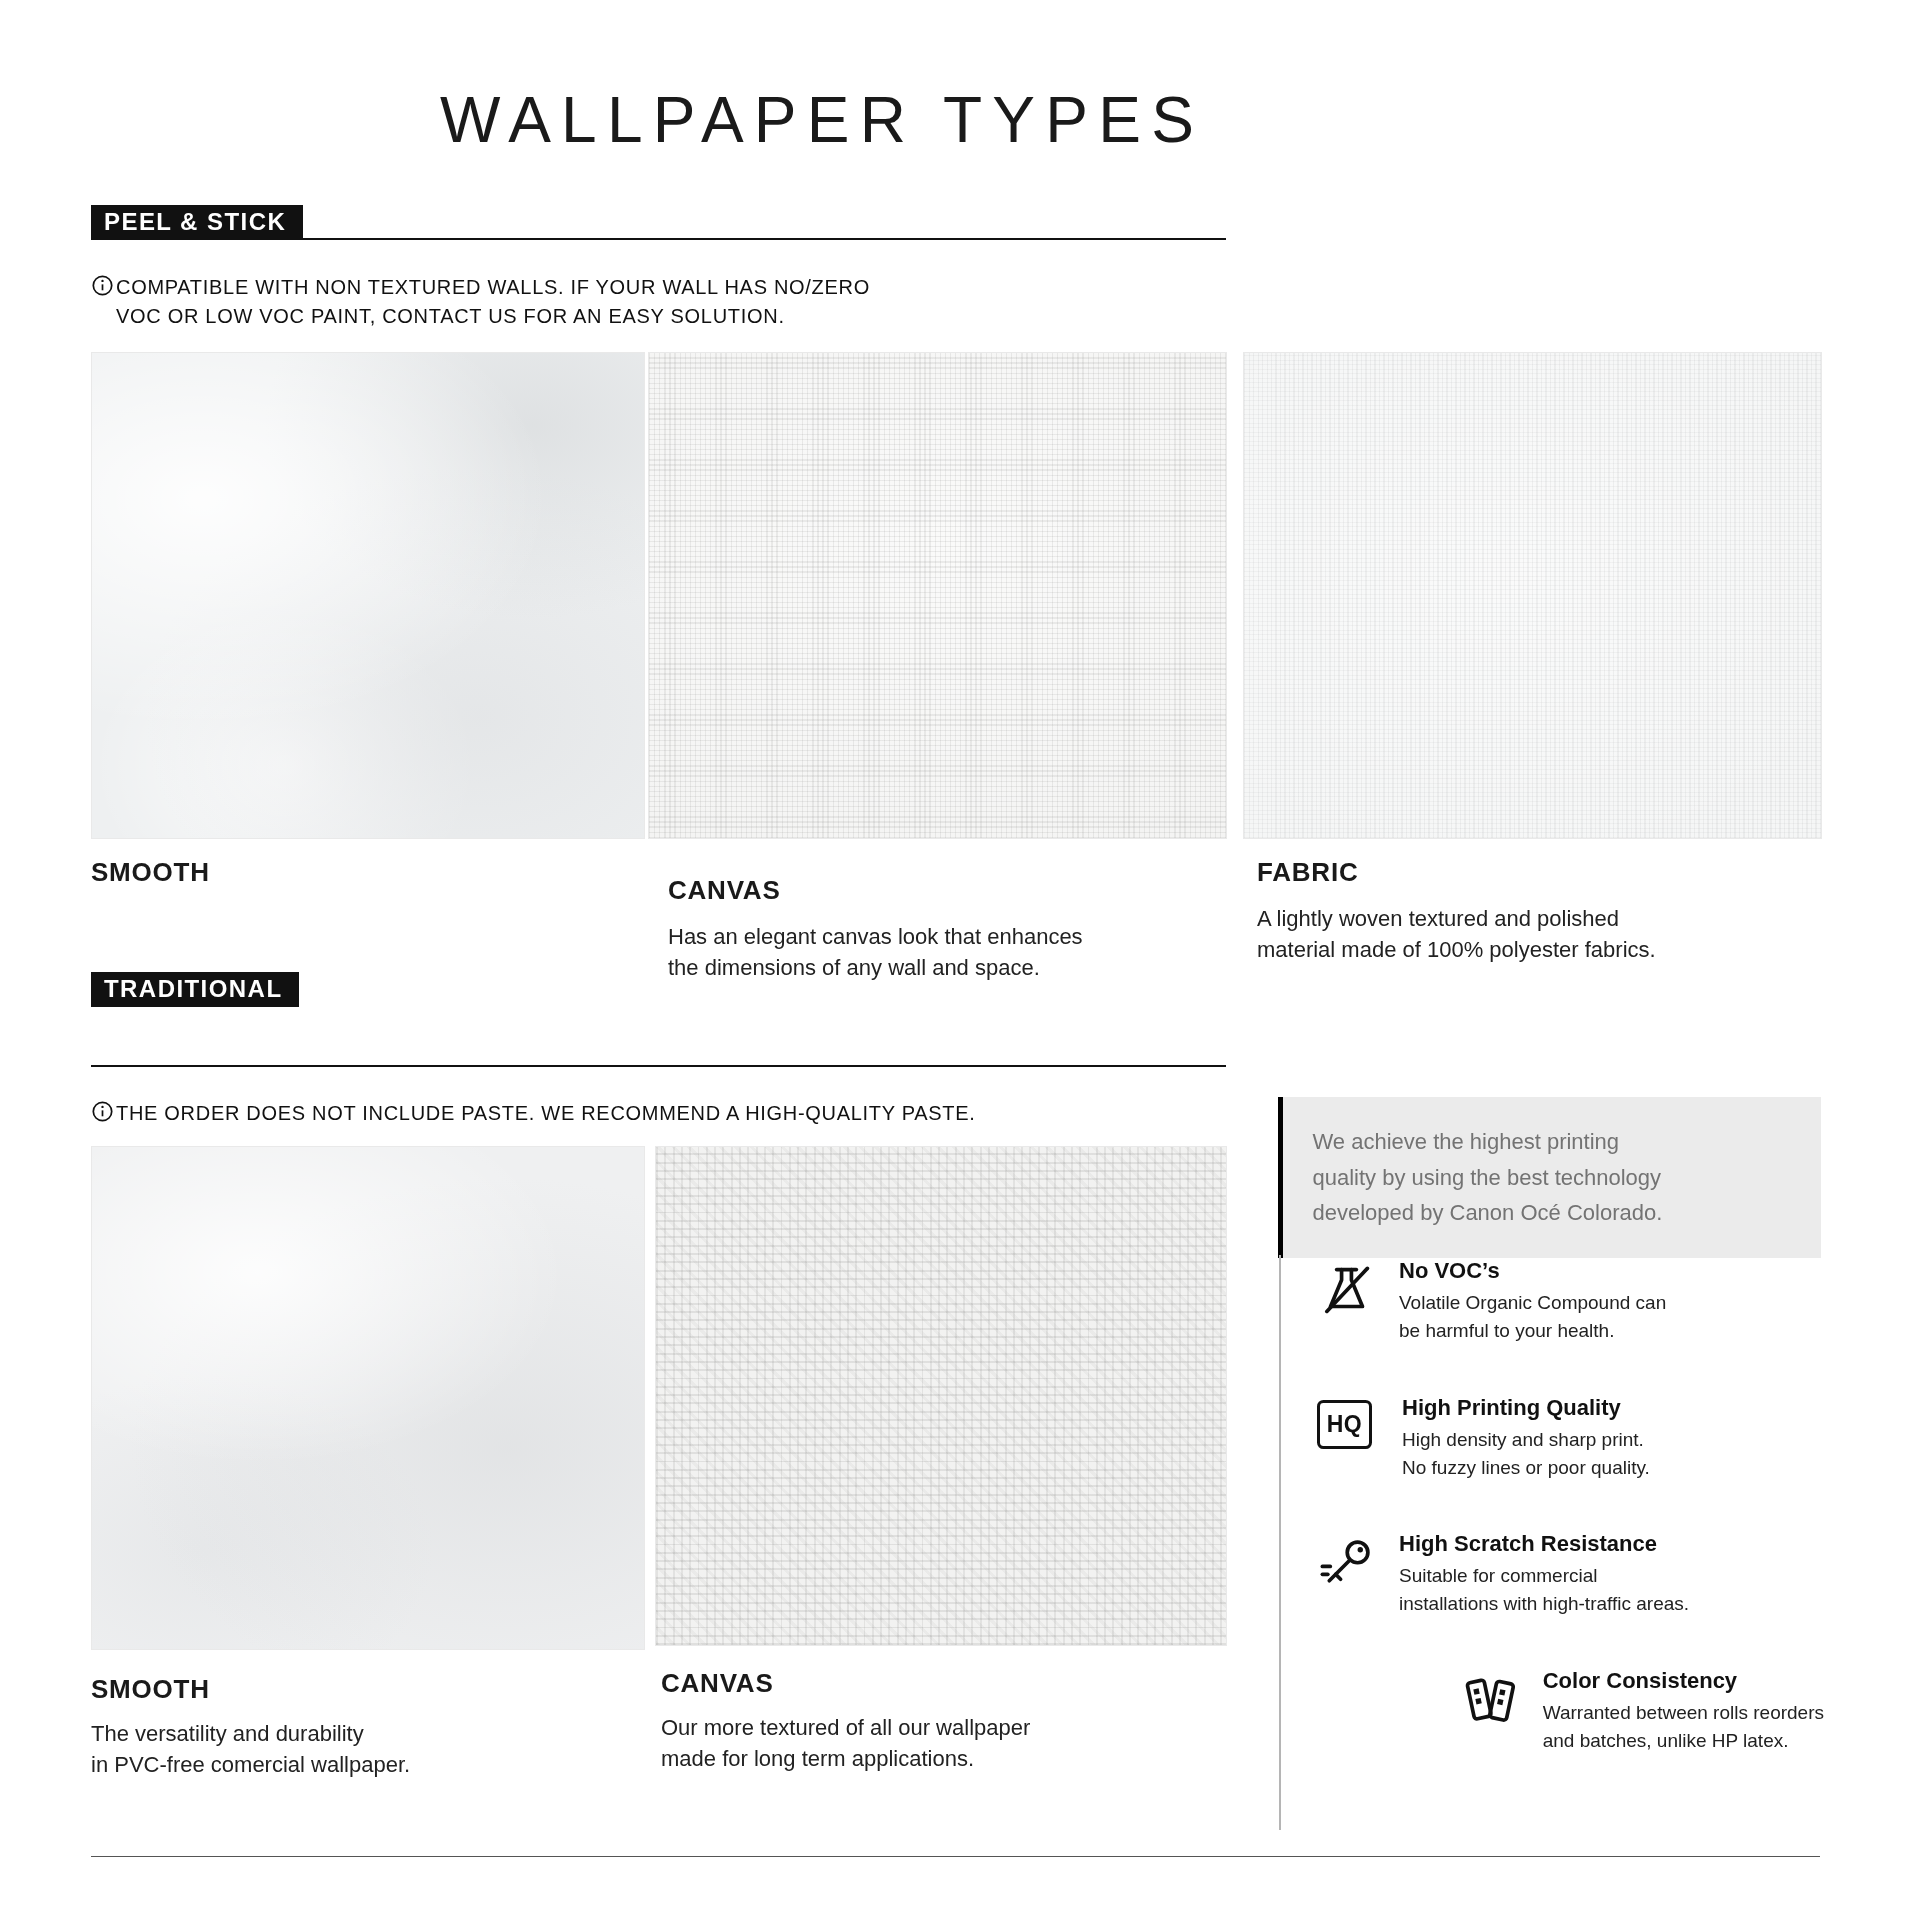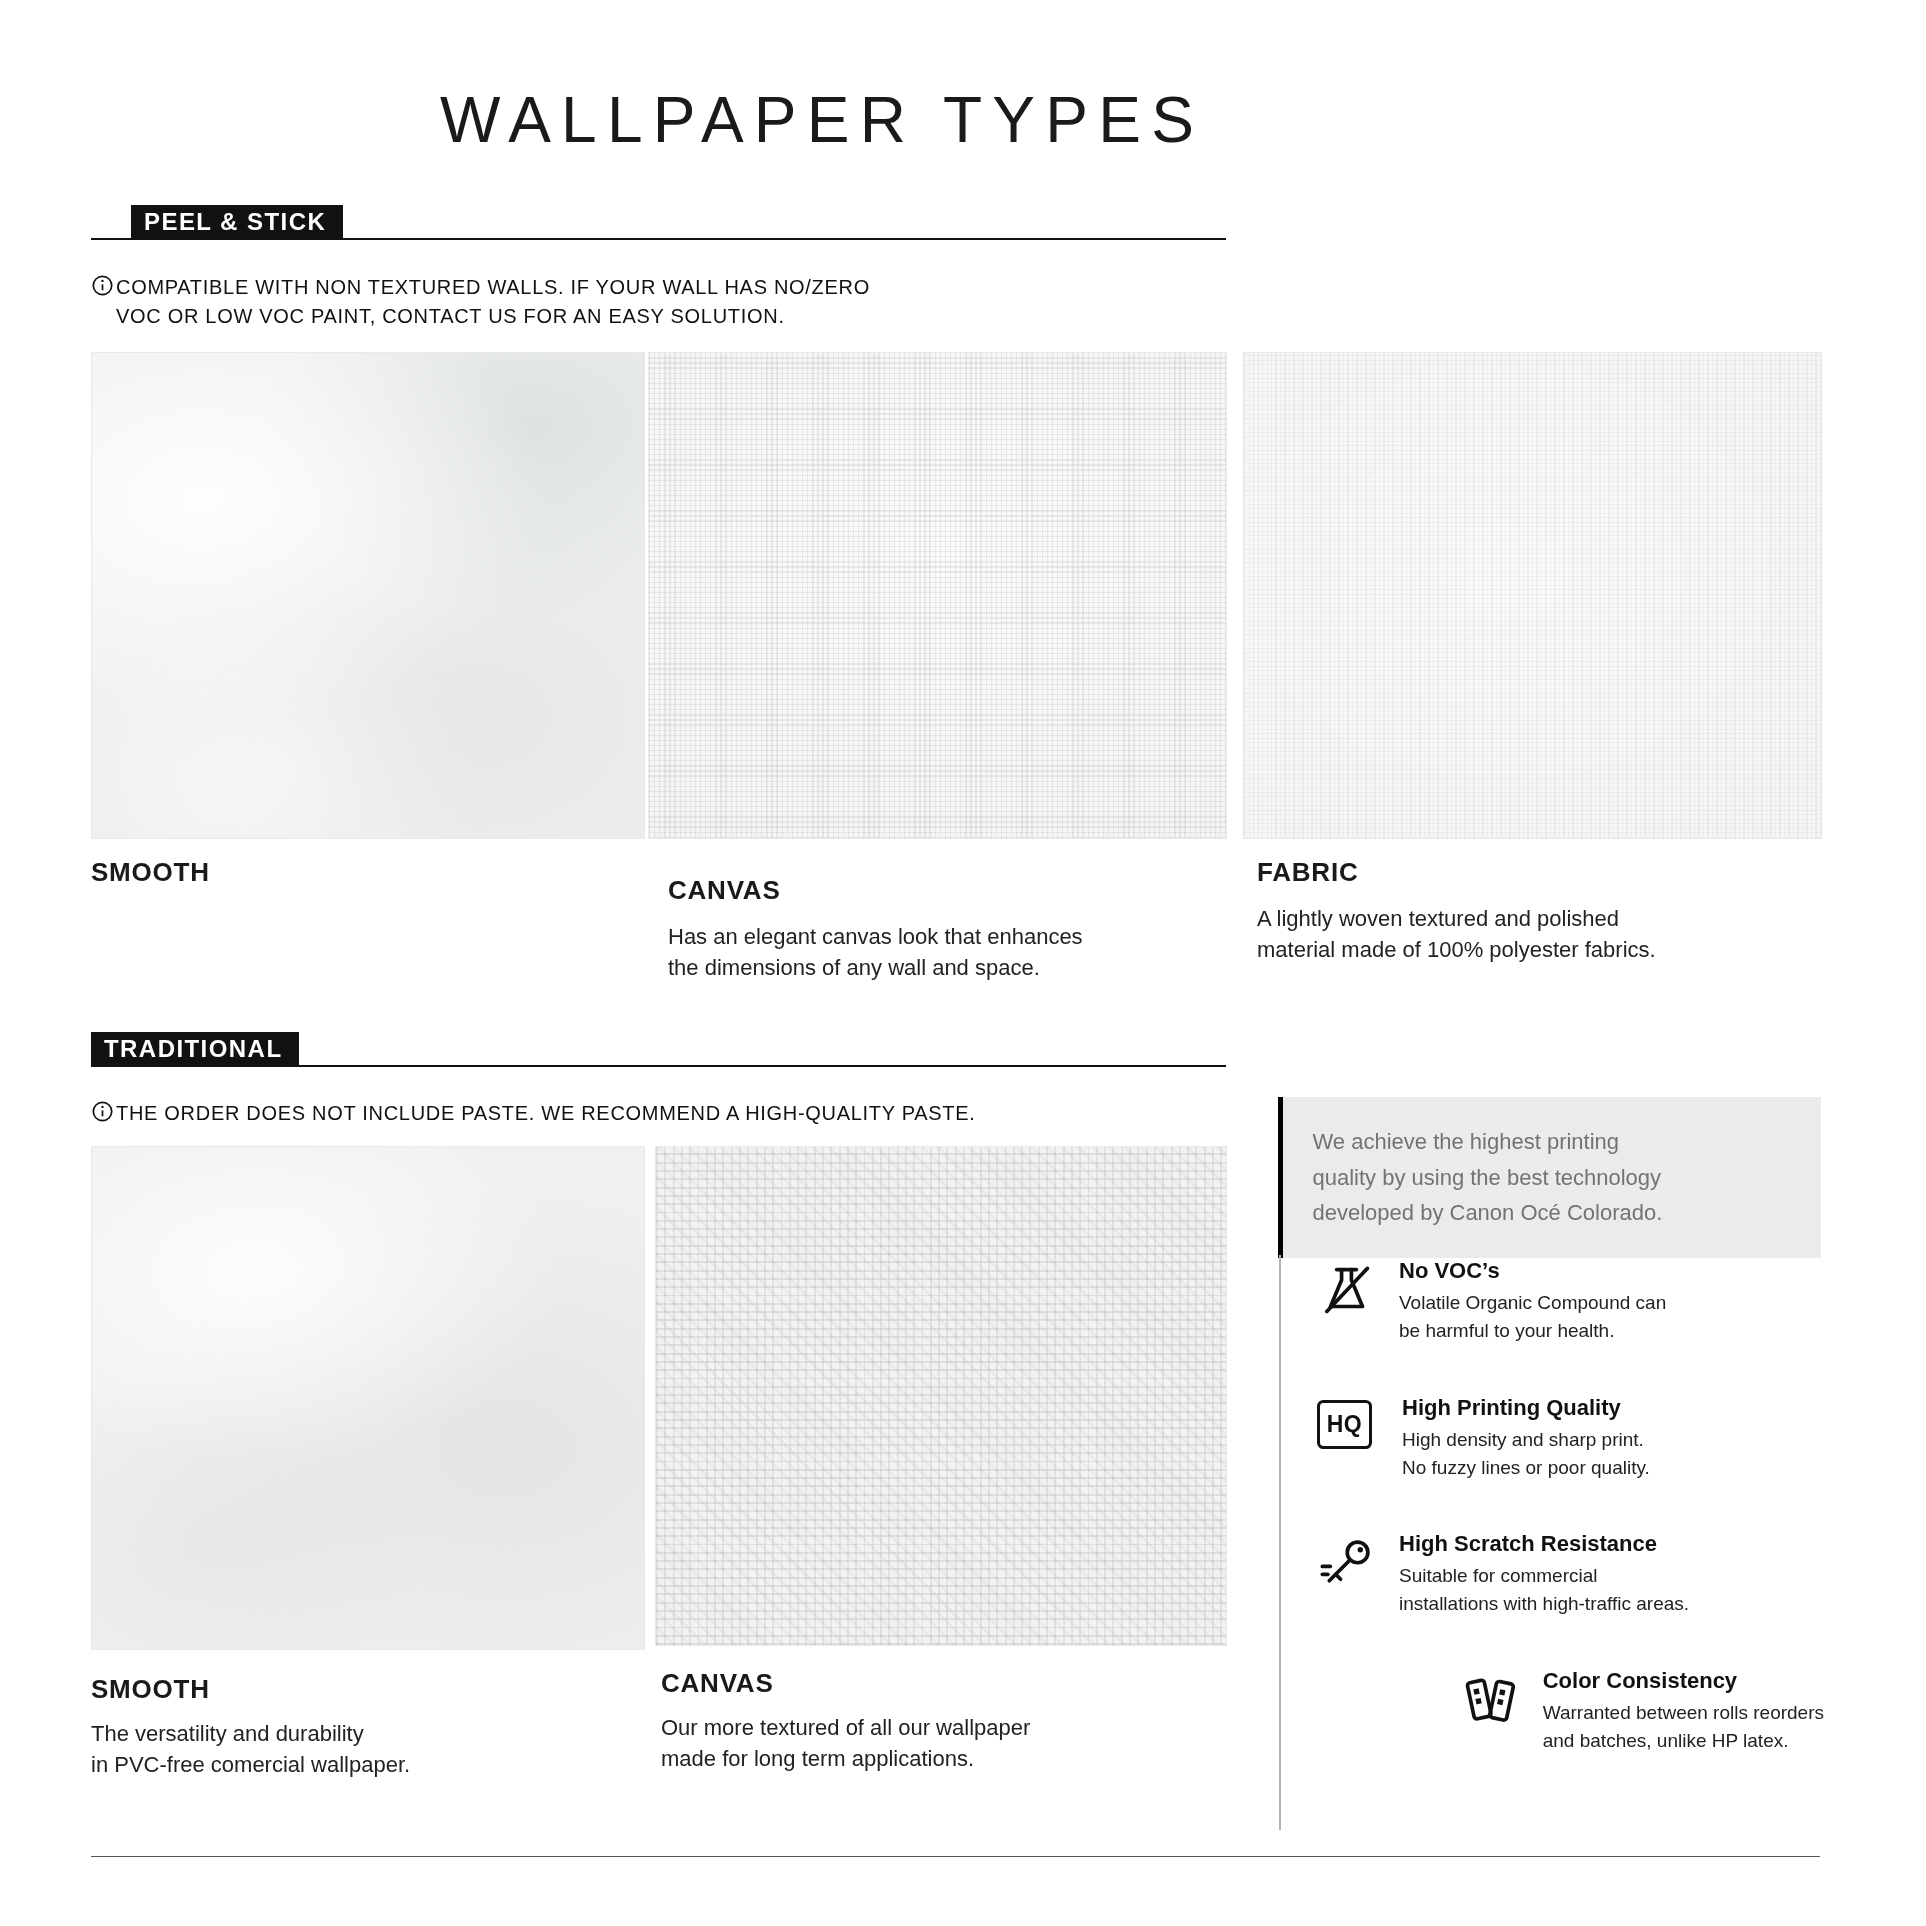--- a/index.html
+++ b/index.html
@@ -133,21 +133,21 @@
   .bottom-rule{background:#555;height:1.3px;}
 </style>
 </head>
 <body>
 
 <div class="canvas">
 
   <div class="abs page-title" style="left:0;top:83px;width:1644px;">WALLPAPER TYPES</div>
 
   <div class="abs section-rule" style="left:91px;top:238px;width:1135px;"></div>
-  <div class="abs" style="left:91px;top:205px;margin-left:40px;">
+  <div class="abs" style="left:91px;top:205px;">
     <span class="section-label">PEEL &amp; STICK</span>
   </div>
 
   <div class="abs note-row" style="left:91px;top:273px;width:963px;">
     <span class="info-svg">
       <svg viewBox="0 0 24 24">
           <circle cx="12" cy="12" r="9.6"></circle>
           <line x1="12" y1="10.8" x2="12" y2="17"></line>
           <circle class="dot" cx="12" cy="7.2" r="1.25"></circle>
         </svg>
@@ -164,21 +164,21 @@
 
   <div class="abs swatch-name" style="left:668px;top:875px;">CANVAS</div>
   <div class="abs swatch-desc pre" style="left:668px;top:922px;width:591px;">Has an elegant canvas look that enhances
 the dimensions of any wall and space.</div>
 
   <div class="abs swatch-name" style="left:1257px;top:857px;">FABRIC</div>
   <div class="abs swatch-desc pre" style="left:1257px;top:904px;width:591px;">A lightly woven textured and polished
 material made of 100% polyester fabrics.</div>
 
   <div class="abs section-rule" style="left:91px;top:1065px;width:1135px;"></div>
-  <div class="abs" style="left:91px;top:1032px;">
+  <div class="abs" style="left:91px;top:972px;">
     <span class="section-label">TRADITIONAL</span>
   </div>
 
   <div class="abs note-row" style="left:91px;top:1099px;width:1143px;">
     <span class="info-svg">
       <svg viewBox="0 0 24 24">
           <circle cx="12" cy="12" r="9.6"></circle>
           <line x1="12" y1="10.8" x2="12" y2="17"></line>
           <circle class="dot" cx="12" cy="7.2" r="1.25"></circle>
         </svg>

